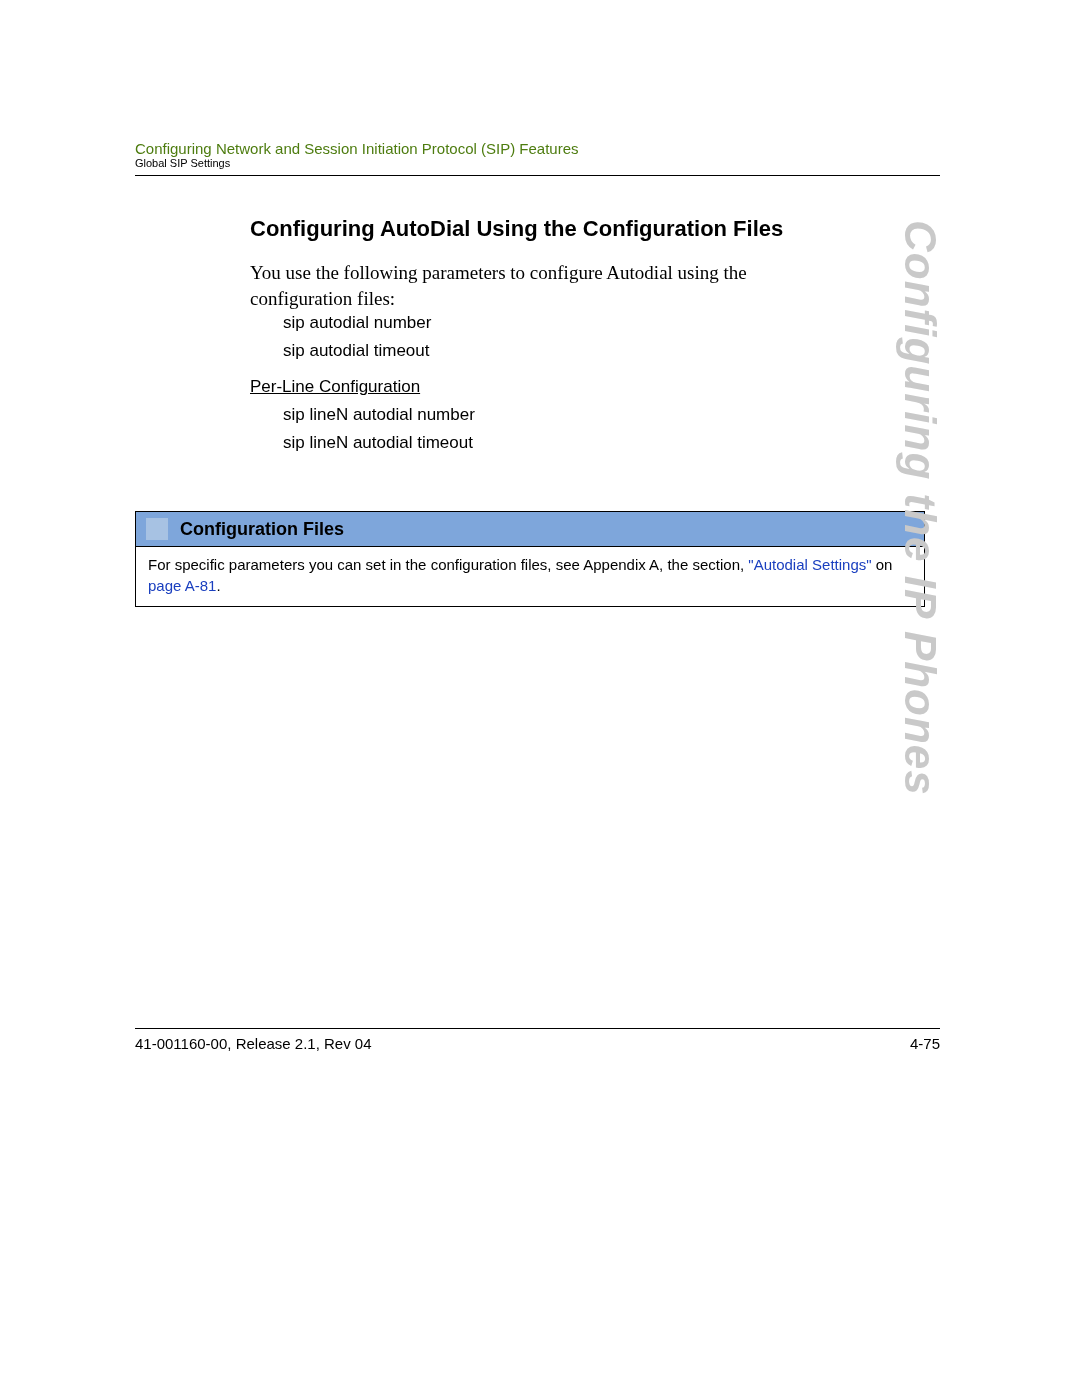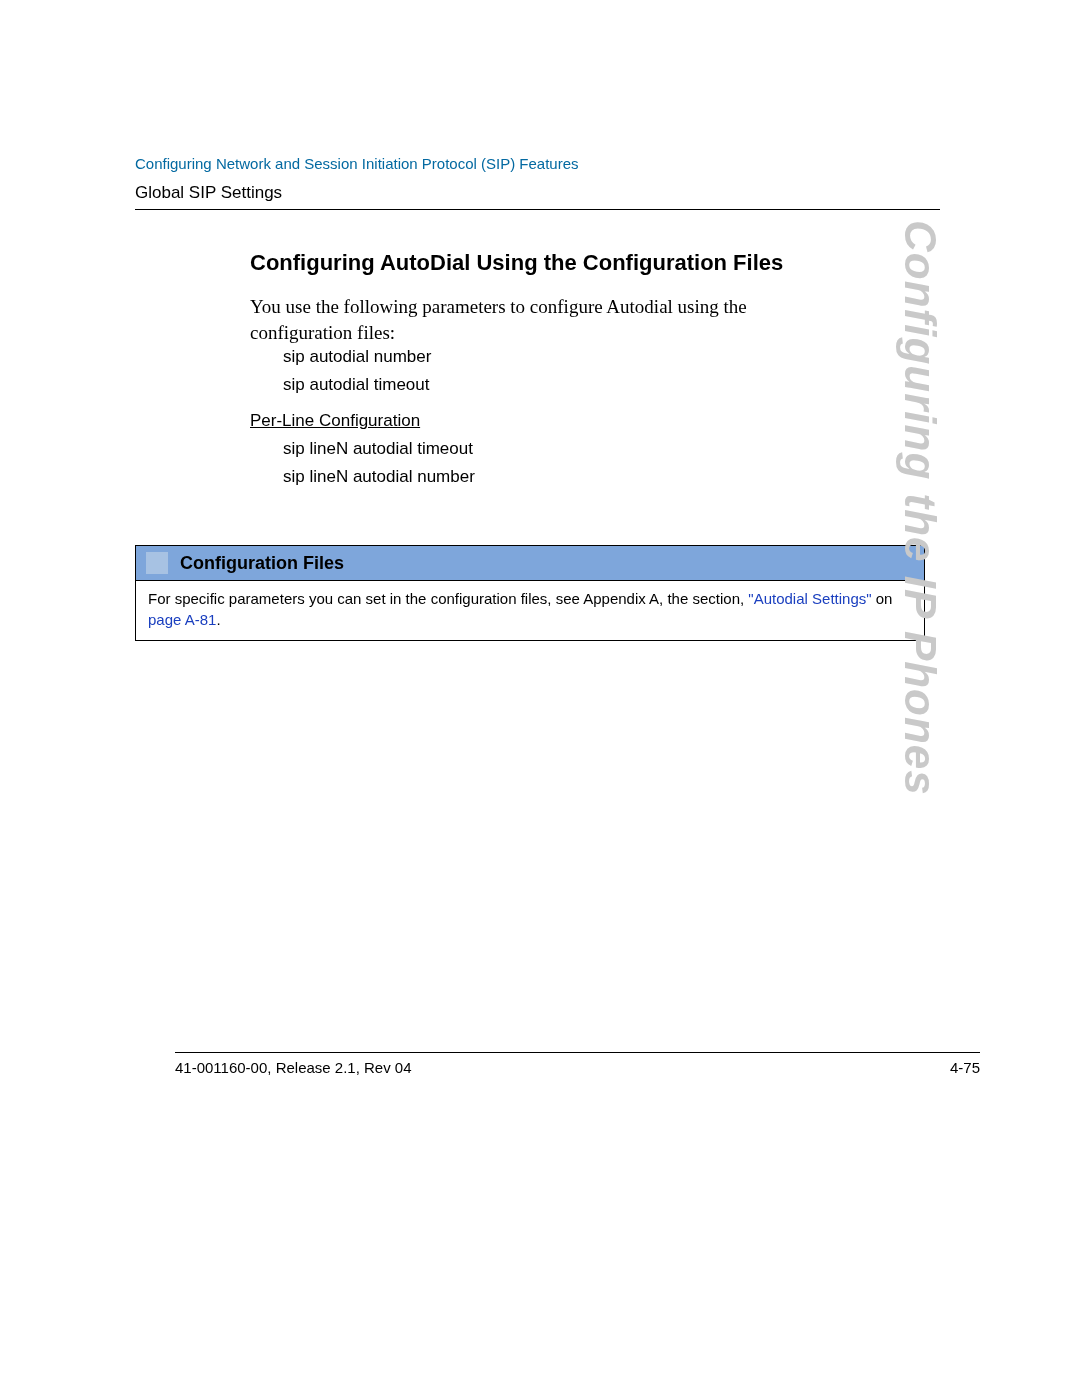--- a/index.html
+++ b/index.html
@@ -15,27 +15,26 @@
   }
   .page {
     position: absolute;
     left: 135px;
     top: 140px;
     width: 805px;
   }
   .header-breadcrumb {
     font-size: 15px;
     font-family: Arial, Helvetica, sans-serif;
-    color: #0369a1;
-    margin-top: 15px;
+    color: #4d7c0f;
   }
   .header-section {
-    font-size: 17px;
+    font-size: 11px;
     font-family: Arial, Helvetica, sans-serif;
-    margin-top: 11px;
+    margin-top: 0;
   }
   .header-rule {
     border: none;
     border-top: 1.5px solid #000;
     margin-top: 6px;
     margin-bottom: 0;
   }
   .content {
     margin-left: 115px;
     margin-top: 40px;
@@ -115,23 +114,22 @@
     font-size: 44px;
     color: #c9c9c9;
     writing-mode: vertical-rl;
     letter-spacing: 1px;
     white-space: nowrap;
     user-select: none;
   }
   .footer {
     position: absolute;
     left: 135px;
-    top: 1052px;
+    top: 1028px;
     width: 805px;
-    margin-left: 40px;
   }
   .footer-rule {
     border: none;
     border-top: 1.5px solid #000;
     margin: 0 0 6px 0;
   }
   .footer-row {
     display: flex;
     justify-content: space-between;
     font-family: Arial, Helvetica, sans-serif;
@@ -150,22 +148,22 @@
     <div class="h3">Configuring AutoDial Using the Configuration Files</div>
     <div class="body-text">You use the following parameters to configure Autodial using the configuration files:</div>
 
     <div class="param-list">
       <div class="param-item">sip autodial number</div>
       <div class="param-item">sip autodial timeout</div>
     </div>
 
     <div class="subhead-underline">Per-Line Configuration</div>
     <div class="param-list">
+      <div class="param-item">sip lineN autodial number</div>
       <div class="param-item">sip lineN autodial timeout</div>
-      <div class="param-item">sip lineN autodial number</div>
     </div>
   </div>
 
   <div class="box-wrapper">
     <div class="box-header">
       <div class="box-icon"></div>
       <div class="box-title">Configuration Files</div>
     </div>
     <div class="box-body">
       <span>For specific parameters you can set in the configuration files, see Appendix A, the section, </span><span class="link-blue">"Autodial Settings"</span><span> on </span><span class="link-blue">page A-81</span><span>.</span>

